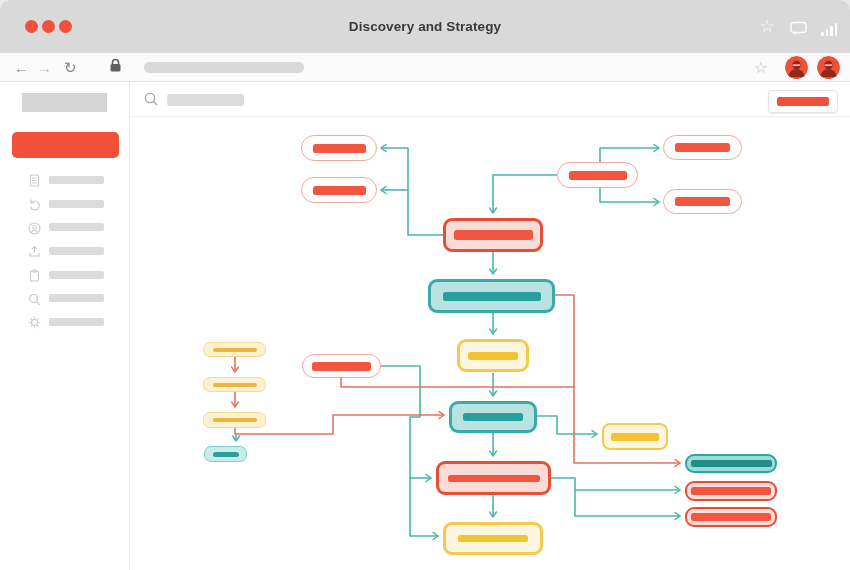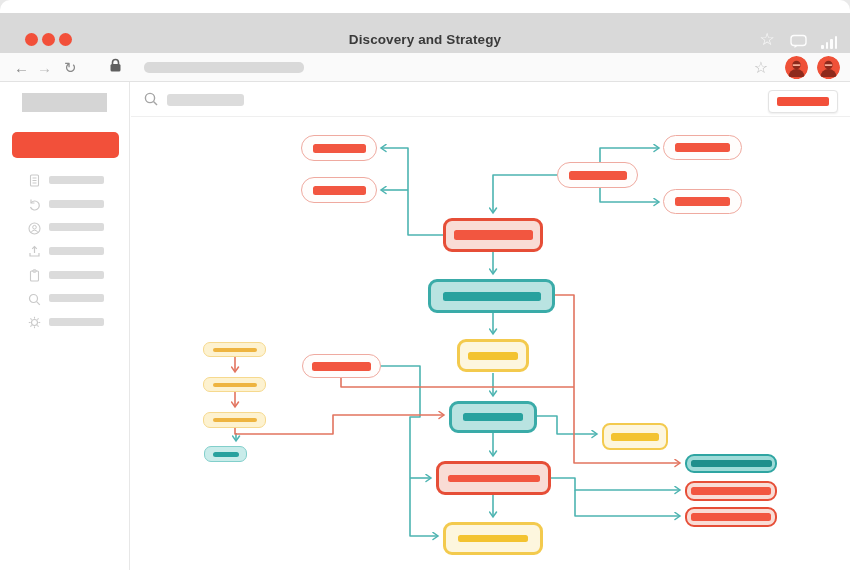--- a/index.html
+++ b/index.html
@@ -5,21 +5,21 @@
   html,body{margin:0;padding:0;background:#e9e9e9;font-family:"Liberation Sans",sans-serif;}
   .window{position:relative;width:850px;height:570px;overflow:hidden;border-radius:10px 10px 0 0;background:#ffffff;}
 
   
   .flow-layer{position:absolute;left:0;top:0;width:850px;height:570px;z-index:1;}
   .flow-layer svg{position:absolute;left:0;top:0;}
   .flow-node{position:absolute;box-sizing:border-box;display:flex;align-items:center;justify-content:center;}
   .flow-node .bar{border-radius:2.5px;}
 
   
-  .titlebar{position:absolute;left:0;top:0;width:850px;height:53px;background:#d9d9d9;z-index:3;display:flex;align-items:center;margin-top:13px;}
+  .titlebar{position:absolute;left:0;top:0;width:850px;height:53px;background:#d9d9d9;z-index:3;display:flex;align-items:center;}
   .dots{position:absolute;left:25px;top:20px;display:flex;gap:4px;}
   .dot{width:13px;height:13px;border-radius:50%;}
   .win-title{position:absolute;left:0;right:0;text-align:center;font-size:13.5px;font-weight:bold;color:#3a3a3a;letter-spacing:.1px;}
   .tb-icons{position:absolute;right:12px;top:0;height:53px;display:flex;align-items:center;gap:13px;}
   .tb-icons .ic{width:18px;height:18px;display:flex;align-items:flex-end;justify-content:center;color:#fdfdfd;}
   .star-glyph{font-size:17px;line-height:18px;color:#fdfdfd;}
   .sig{display:flex;align-items:flex-end;gap:2px;height:14px;}
   .sig i{display:block;width:2.5px;background:#fdfdfd;border-radius:1px;}
 
   .toolbar{position:absolute;left:0;top:53px;width:850px;height:29px;background:#fafafa;border-bottom:1px solid #e2e2e2;z-index:3;display:flex;align-items:center;box-sizing:border-box;}

